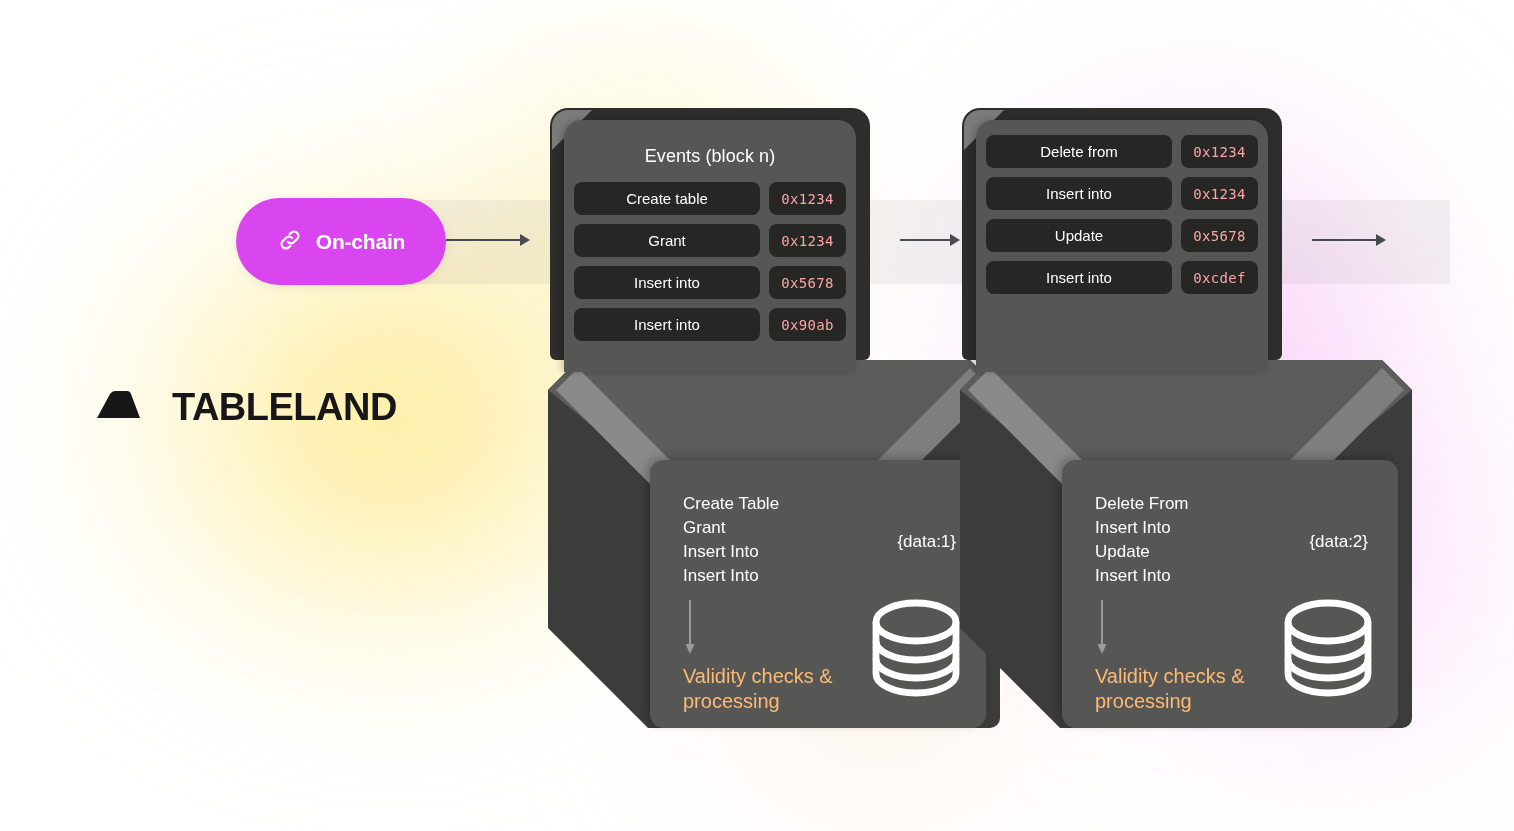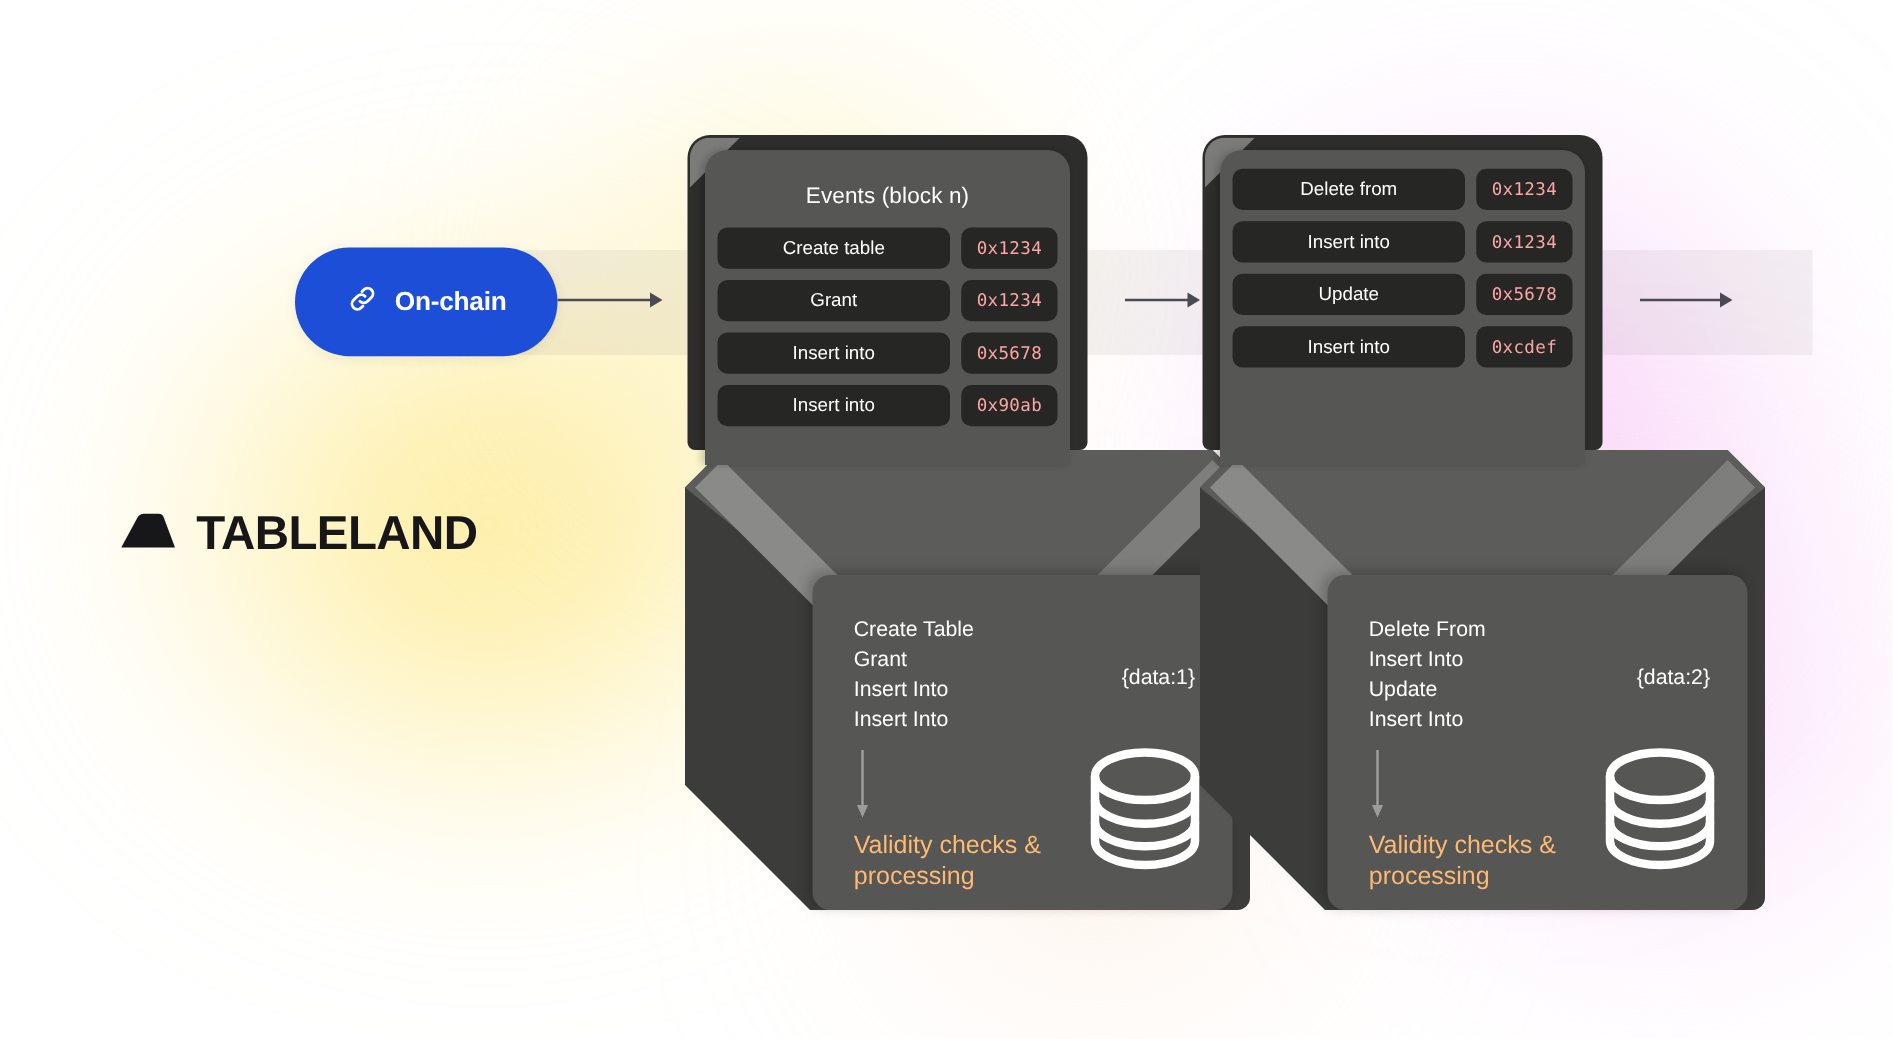--- a/index.html
+++ b/index.html
@@ -59,21 +59,21 @@
     width: 1060px; height: 84px;
     background: rgba(120,100,110,0.085);
     pointer-events: none;
   }
 
   
   .pill {
     position: absolute;
     left: 236px; top: 198px;
     width: 210px; height: 87px;
-    background: #1d4ed8;
+    background: #d946ef;
     border-radius: 44px;
     display: flex;
     align-items: center;
     justify-content: center;
     gap: 13px;
     box-shadow: 0 2px 10px rgba(0,0,0,0.07);
   }
   .pill .label {
     color: #ffffff;
     font-size: 21px;
@@ -101,22 +101,22 @@
     border-left: 10px solid #4a4a52;
     margin-left: -1px;
   }
   #arrow-1 { left: 446px; top: 233px; width: 84px; }
   #arrow-2 { left: 900px; top: 233px; width: 60px; }
   #arrow-3 { left: 1312px; top: 233px; width: 74px; }
 
   
   .logo {
     position: absolute;
-    left: 94px; top: 408px;
-    display: flex; align-items: center; gap: 11px; text-align: center;
+    left: 94px; top: 388px;
+    display: flex; align-items: center; gap: 26px; text-align: center;
   }
   .logo-word {
     color: #17171a;
     font-size: 38px;
     font-weight: bold;
     letter-spacing: -0.5px;
     line-height: 1;
   }
 
   

